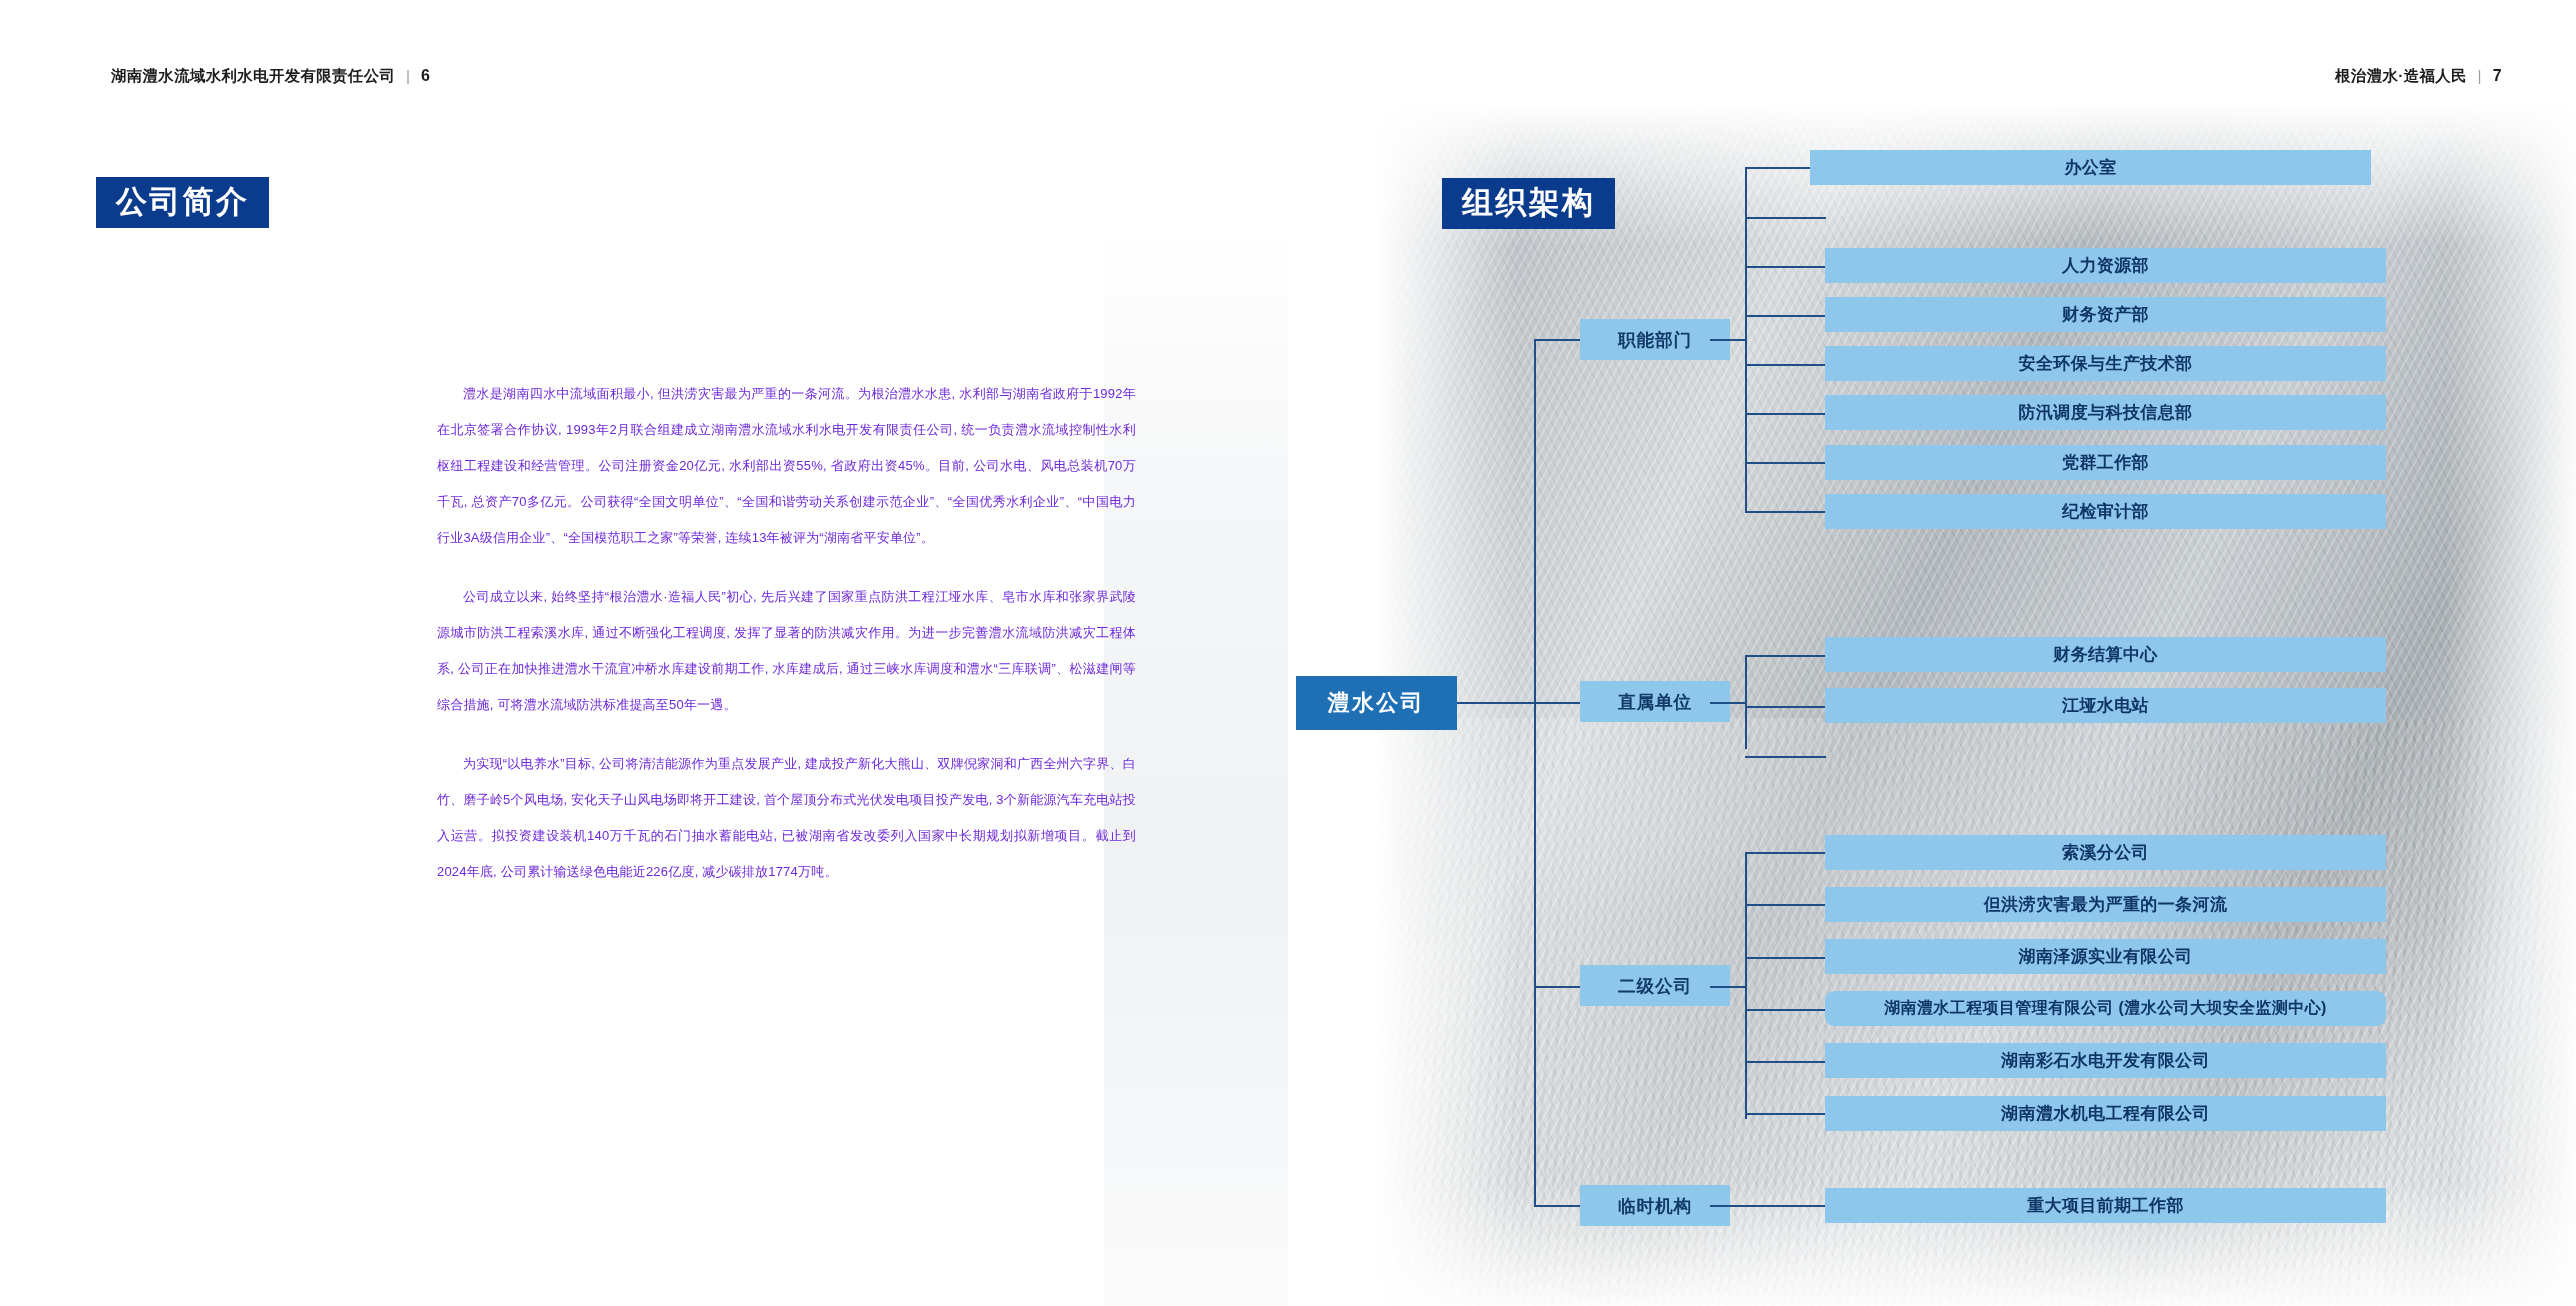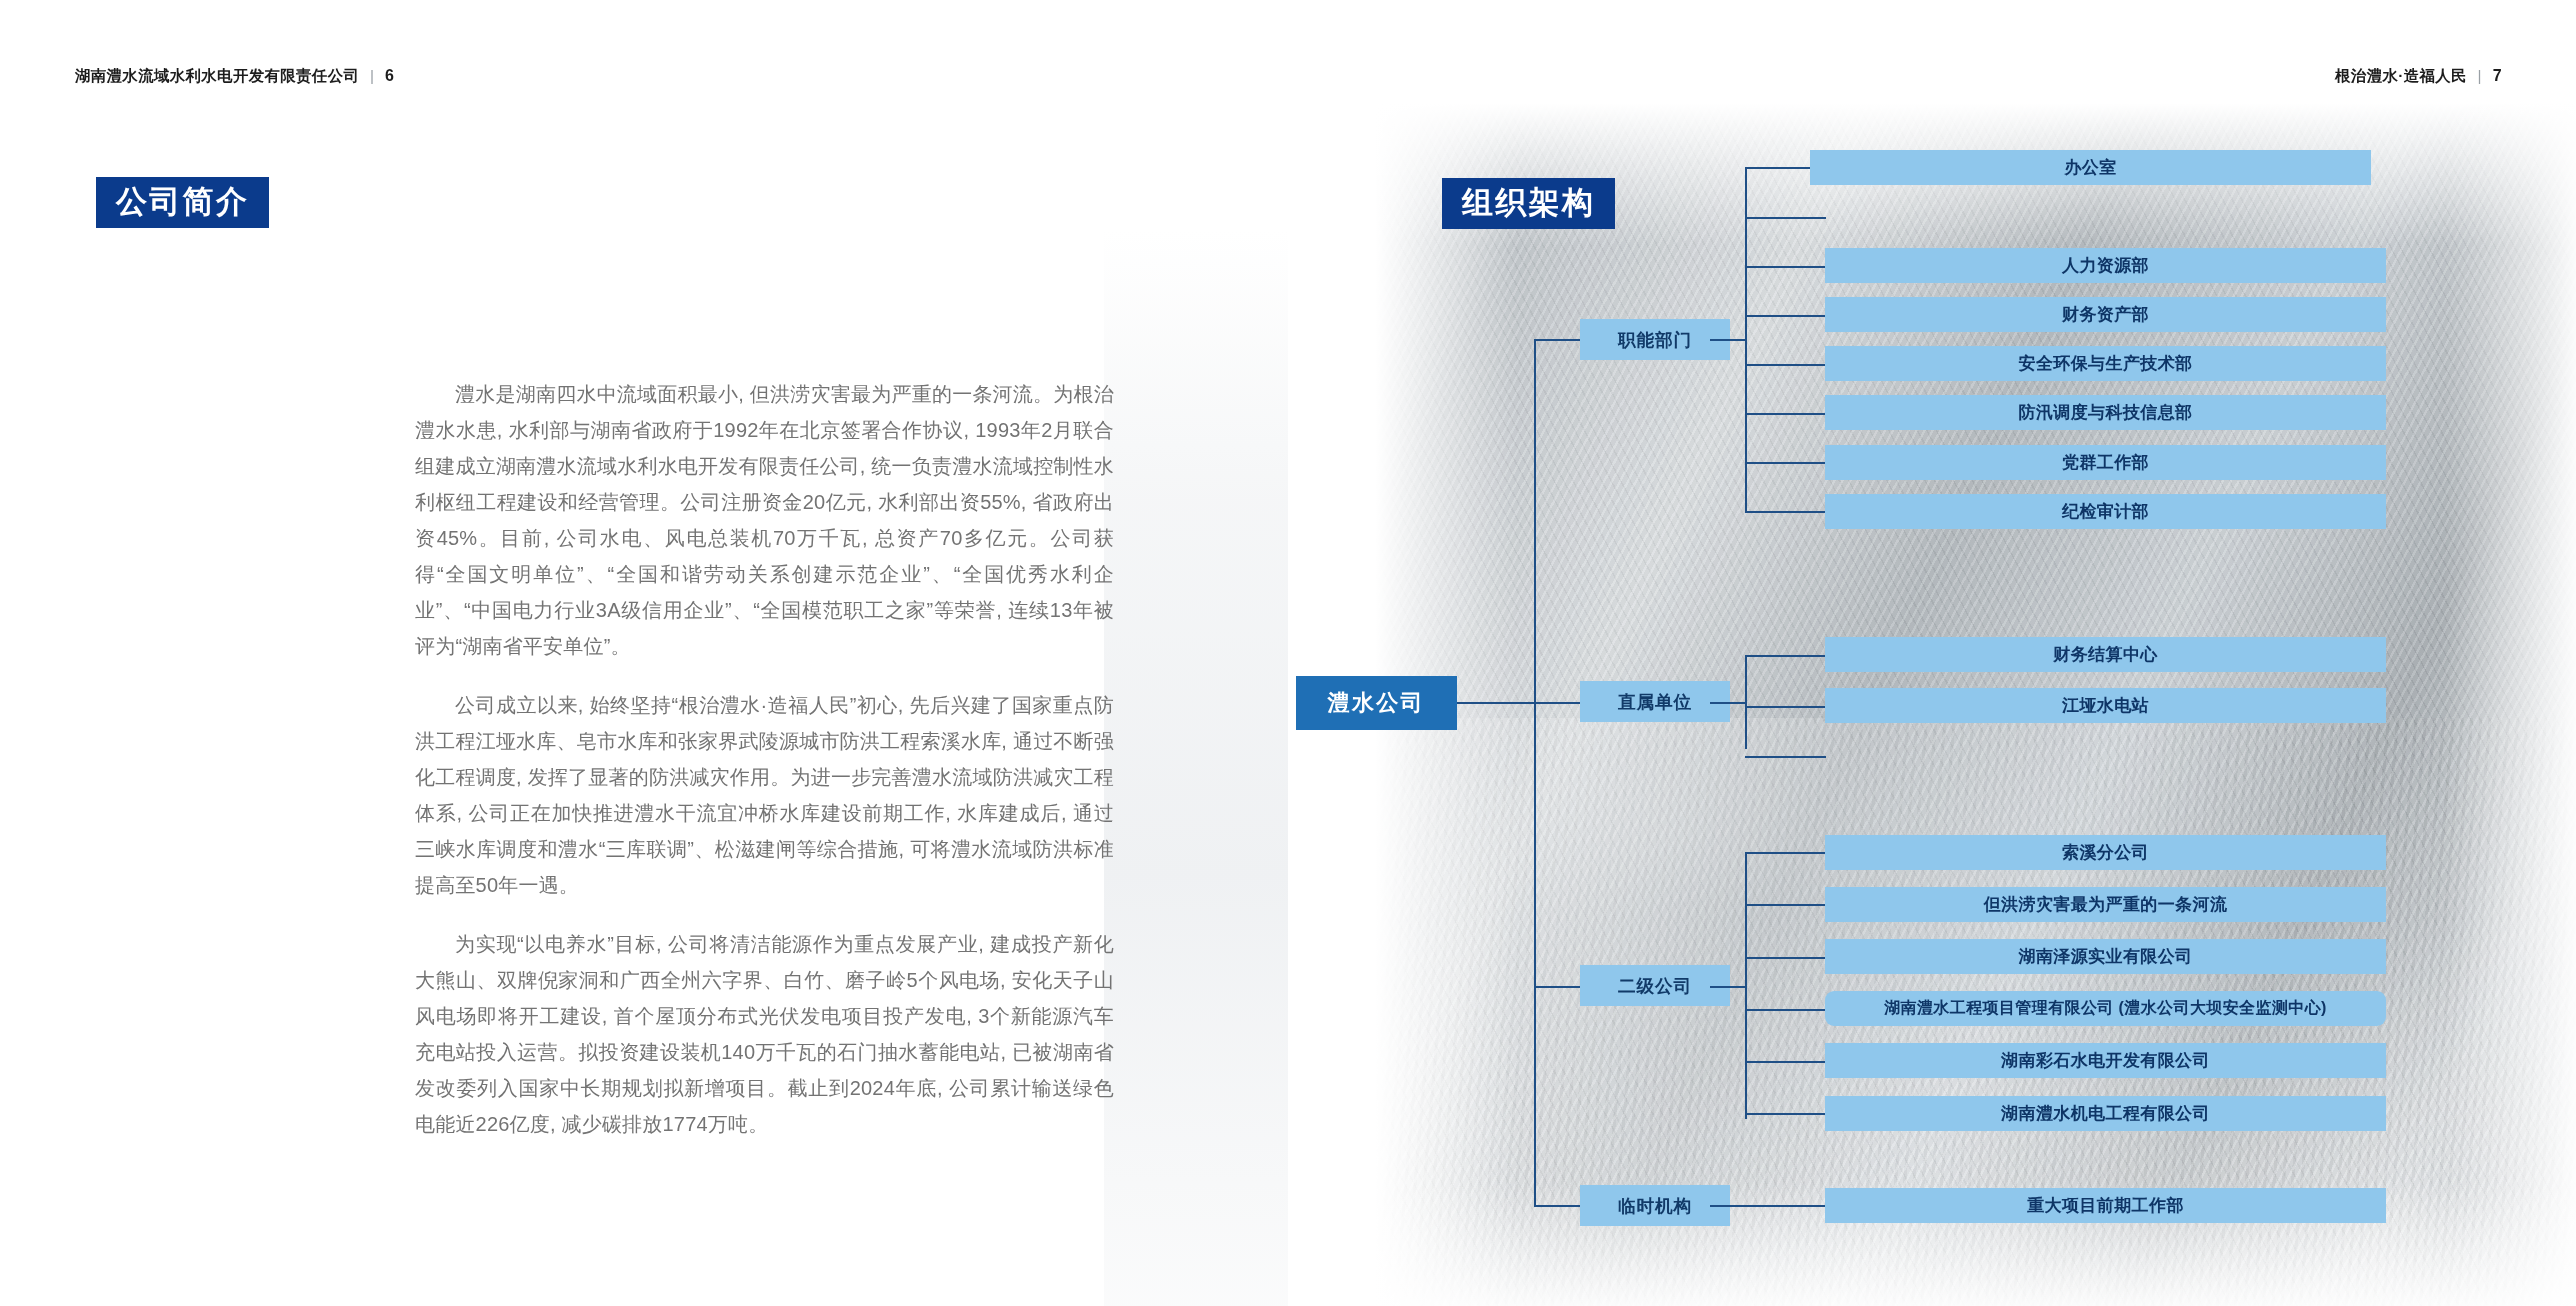--- a/index.html
+++ b/index.html
@@ -42,20 +42,21 @@
 
   
   .runhead {
     position: absolute;
     top: 66px;
     font-size: 15.4px;
     letter-spacing: 0.4px;
     color: #1c1c1c;
     font-weight: 700;
     white-space: nowrap;
+    margin-left: 36px;
   }
   .runhead-left { left: 75px; }
   .runhead-right { right: 74px; text-align: right; }
   .runhead .sep {
     display: inline-block;
     margin: 0 10.7px;
     color: #9aa0a6;
     font-weight: 400;
   }
   .runhead .pageno {
@@ -85,26 +86,26 @@
     position: absolute;
     left: 9.2px;
     bottom: 10.7px;
     width: 0;
     height: 0;
   }
 
   
   .body-copy {
     position: absolute;
-    left: 415px;
+    left: 437px;
     top: 376px;
     width: 699px;
-    font-size: 20px;
+    font-size: 13px;
     line-height: 36px;
-    color: #737373;
+    color: #6d28d9;
     text-align: justify;
     letter-spacing: 0.2px;
   }
   .body-copy p {
     margin: 0 0 23px 0;
     text-indent: 2em;
   }
   .body-copy p:last-child { margin-bottom: 4px; }
 
   

